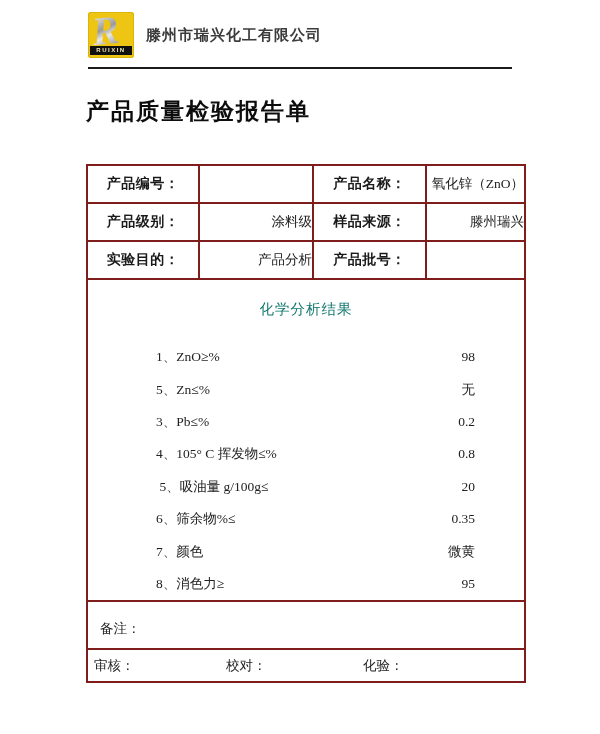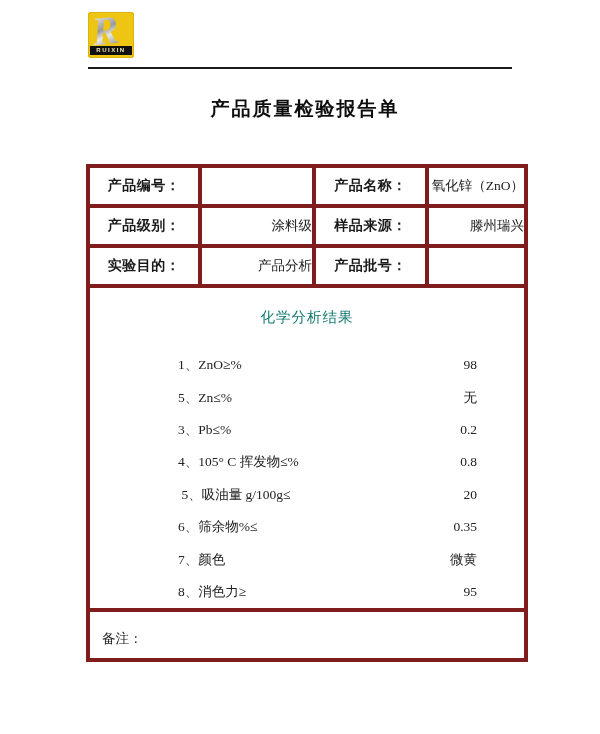--- a/index.html
+++ b/index.html
@@ -15,38 +15,38 @@
         background:linear-gradient(160deg,#f5f5f5 10%,#9a9a9a 45%,#e8e8e8 60%,#6f6f6f 95%);
         -webkit-background-clip:text;background-clip:text;color:transparent;}
   .logo-bar{position:absolute;left:2px;right:2px;bottom:3px;height:9px;background:#101010;color:#f6e9b0;
         font-size:6px;font-weight:bold;letter-spacing:1.5px;text-align:center;line-height:9px;}
   .company-cn{margin-left:12px;font-family:"Liberation Serif","DejaVu Serif",serif;font-weight:bold;
         font-size:15px;letter-spacing:1px;color:#3b3b3b;white-space:nowrap;}
   .company-en{margin-left:12px;font-size:13px;font-weight:bold;letter-spacing:0.6px;color:#111;white-space:nowrap;}
   .header-rule{position:absolute;left:88px;top:67px;width:424px;height:2px;background:#1c1c1c;}
 
   
-  .doc-title{position:absolute;left:86px;top:96px;width:438px;text-align:center;
-        font-size:19px;font-weight:bold;letter-spacing:2px;color:#0d0d0d;}
+  .doc-title{position:absolute;left:86px;top:96px;width:438px;text-align:left;
+        font-size:23px;font-weight:bold;letter-spacing:2px;color:#0d0d0d;}
 
   
   table.report{position:absolute;left:86px;top:164px;width:438px;border-collapse:collapse;
         border:2px solid #1c1c1c;table-layout:fixed;}
-  table.report td{border:4px solid #7f1d1d;padding:0;vertical-align:middle;}
+  table.report td{border:2px solid #7f1d1d;padding:0;vertical-align:middle;}
   .info-row td{height:36px;text-align:center;}
   td.lbl{font-weight:bold;font-size:14px;letter-spacing:0.5px;}
   td.val{font-family:"Liberation Serif","DejaVu Serif",serif;font-size:13.5px;text-align:right;}
 
   .analysis-cell{height:319px;vertical-align:top;}
   .analysis-heading{margin-top:20px;text-align:center;font-family:"Liberation Serif","DejaVu Serif",serif;
         font-size:14.5px;letter-spacing:1px;color:#0f766e;}
   .analysis-items{margin-top:22px;}
   .item{position:relative;height:32.4px;display:flex;align-items:center;
         font-family:"Liberation Serif","DejaVu Serif",serif;font-size:13.5px;color:#222;}
-  .item-label{padding-left:88px;white-space:pre;}
+  .item-label{padding-left:68px;white-space:pre;}
   .item-value{position:absolute;left:295px;width:92px;text-align:right;}
 
   .remarks-cell{height:46px;vertical-align:top;}
   .remarks-text{padding:8px 0 0 12px;font-family:"Liberation Serif","DejaVu Serif",serif;
         font-size:13.5px;color:#222;}
 
   .footer-cell{height:31px;position:relative;}
   .footer-inner{position:relative;height:31px;font-family:"Liberation Serif","DejaVu Serif",serif;
         font-size:13.5px;color:#222;}
   .sign{position:absolute;top:50%;transform:translateY(-50%);white-space:nowrap;}
@@ -57,20 +57,21 @@
 </head>
 <body>
 
 <div class="page">
 
   <div class="header">
     <div class="logo">
       <span class="logo-r">R</span>
       <span class="logo-bar">RUIXIN</span>
     </div>
+    <span class="company-cn">滕州市瑞兴化工有限公司</span>
   </div>
   <div class="header-rule"></div>
 
   <div class="doc-title">产品质量检验报告单</div>
 
   <table class="report">
     <colgroup>
       <col style="width:112px">
         <col style="width:114px">
         <col style="width:113px">
@@ -136,16 +137,25 @@
         </div>
       </td>
     </tr>
 
     <tr>
       <td colspan="4" class="remarks-cell">
         <div class="remarks-text">备注：</div>
       </td>
     </tr>
 
+    <tr>
+      <td colspan="4" class="footer-cell">
+        <div class="footer-inner">
+          <span class="sign sign-review">审核：</span>
+          <span class="sign sign-proof">校对：</span>
+          <span class="sign sign-assay">化验：</span>
+        </div>
+      </td>
+    </tr>
   </tbody>
     </table>
 
 </div>
 
 </body></html>

